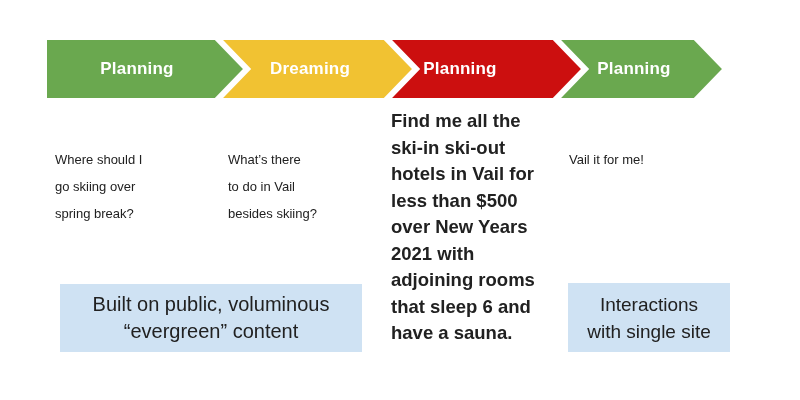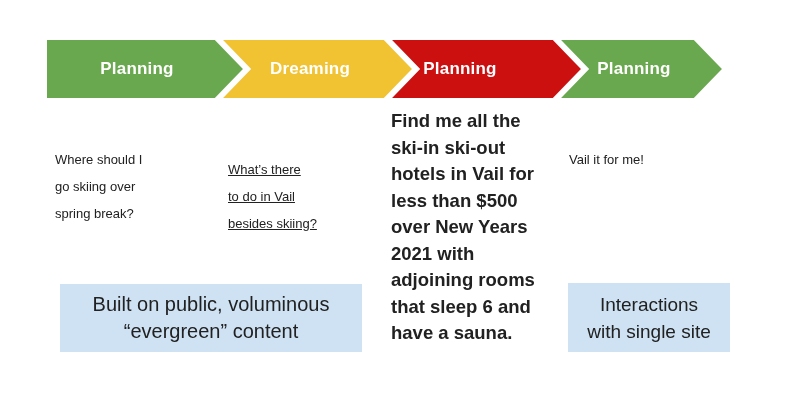--- a/index.html
+++ b/index.html
@@ -37,21 +37,21 @@
   .stage-label.s3 { left: 554px; width: 160px; }
 
   .query {
     position: absolute;
     white-space: pre;
     color: #212121;
     font-size: 13px;
     line-height: 27px;
   }
   .query.q0 { left: 55px;  top: 146px; }
-  .query.q1 { left: 228px; top: 156px; text-decoration: underline; }
+  .query.q1 { left: 228px; top: 146px; }
   .query.q2 { left: 391px; top: 108px; font-size: 18.5px; font-weight: 700; line-height: 26.5px; }
   .query.q3 { left: 569px; top: 146px; }
 
   .callout {
     position: absolute;
     display: flex;
     align-items: center;
     justify-content: center;
     text-align: center;
     white-space: pre;

